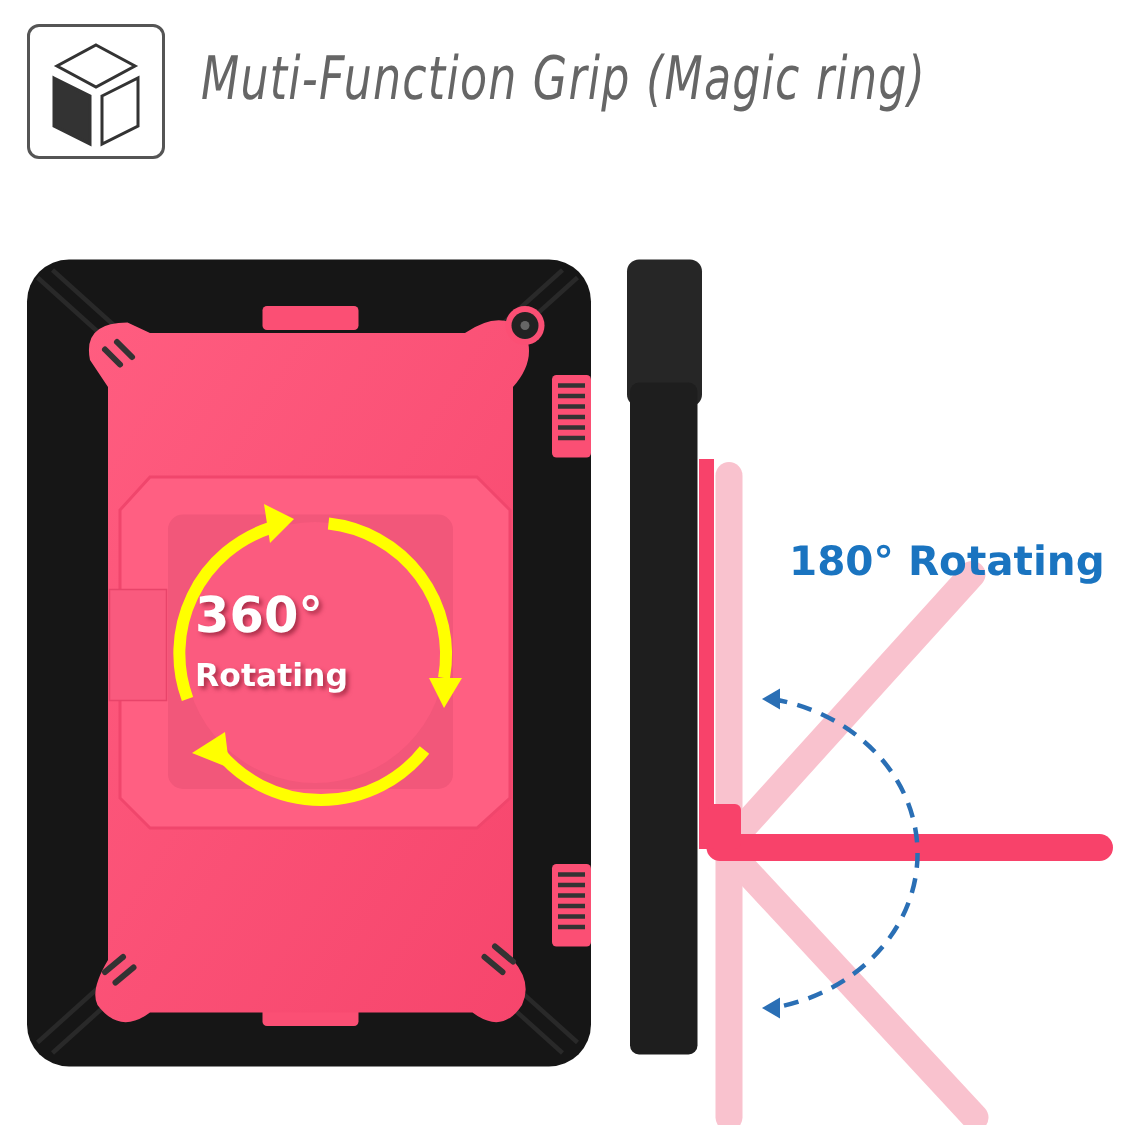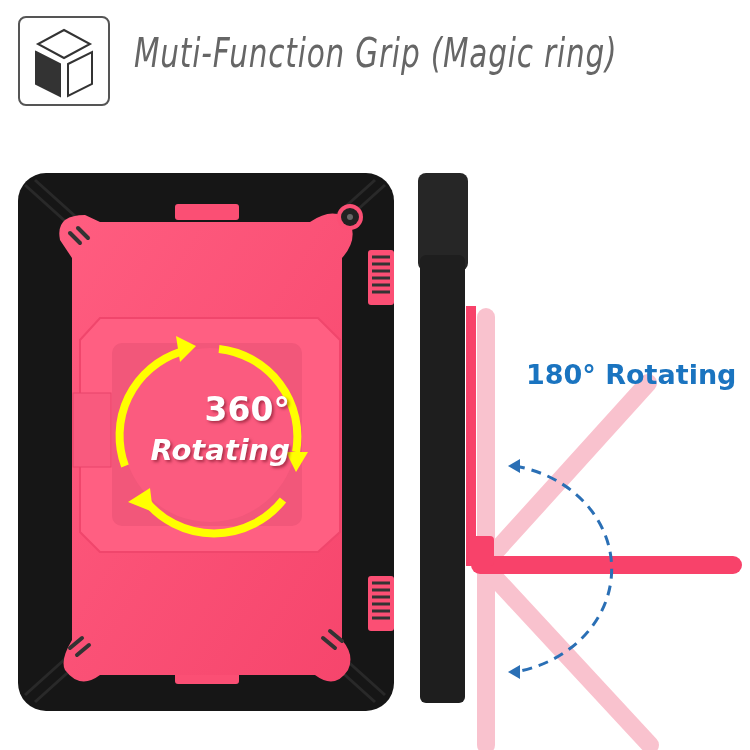--- a/index.html
+++ b/index.html
@@ -1,23 +1,23 @@
 <!DOCTYPE html>
 <html><head>
 <meta charset="utf-8">
 <style>
   html,body{margin:0;padding:0;background:#ffffff;}
   body{width:750px;height:750px;position:relative;overflow:hidden;font-family:"DejaVu Sans",sans-serif;}
   .header{position:absolute;left:18px;top:16px;width:722px;height:90px;text-decoration:underline;}
   .logo-box{position:absolute;left:0;top:0;width:92px;height:90px;border:2px solid #555;border-radius:8px;box-sizing:border-box;background:#fff;}
   .title{position:absolute;left:116px;top:14px;font-family:"DejaVu Sans Condensed","DejaVu Sans",sans-serif;font-style:italic;font-size:40px;color:#666;letter-spacing:1px;white-space:nowrap;transform:scaleX(0.82);transform-origin:left center;}
   .stage{position:absolute;left:0;top:0;width:750px;height:750px;}
-  .label-360{position:absolute;left:130px;top:390px;width:160px;text-align:right;color:#fff;font-weight:bold;text-shadow:2px 2px 3px rgba(120,20,40,0.6);}
+  .label-360{position:absolute;left:130px;top:390px;width:160px;text-align:left;color:#fff;font-weight:bold;text-shadow:2px 2px 3px rgba(120,20,40,0.6);}
   .label-360 .l1{font-size:33px;line-height:40px;}
-  .label-360 .l2{font-size:29px;line-height:40px;font-style:italic;}
+  .label-360 .l2{font-size:21px;line-height:40px;}
   .label-180{position:absolute;left:526px;top:311px;color:#1a74c0;font-weight:bold;font-size:27px;white-space:nowrap;margin-top:48px;}
 </style>
 </head>
 <body>
 
 <div class="header">
   <div class="logo-box">
     <svg width="88" height="86" viewBox="0 0 88 86">
       <polygon points="44,12 70,26 44,40 18,26" fill="#fff" stroke="#333" stroke-width="2"></polygon>
       <polygon points="16,34 40,46 40,78 16,66" fill="#333" stroke="#333" stroke-width="2"></polygon>

